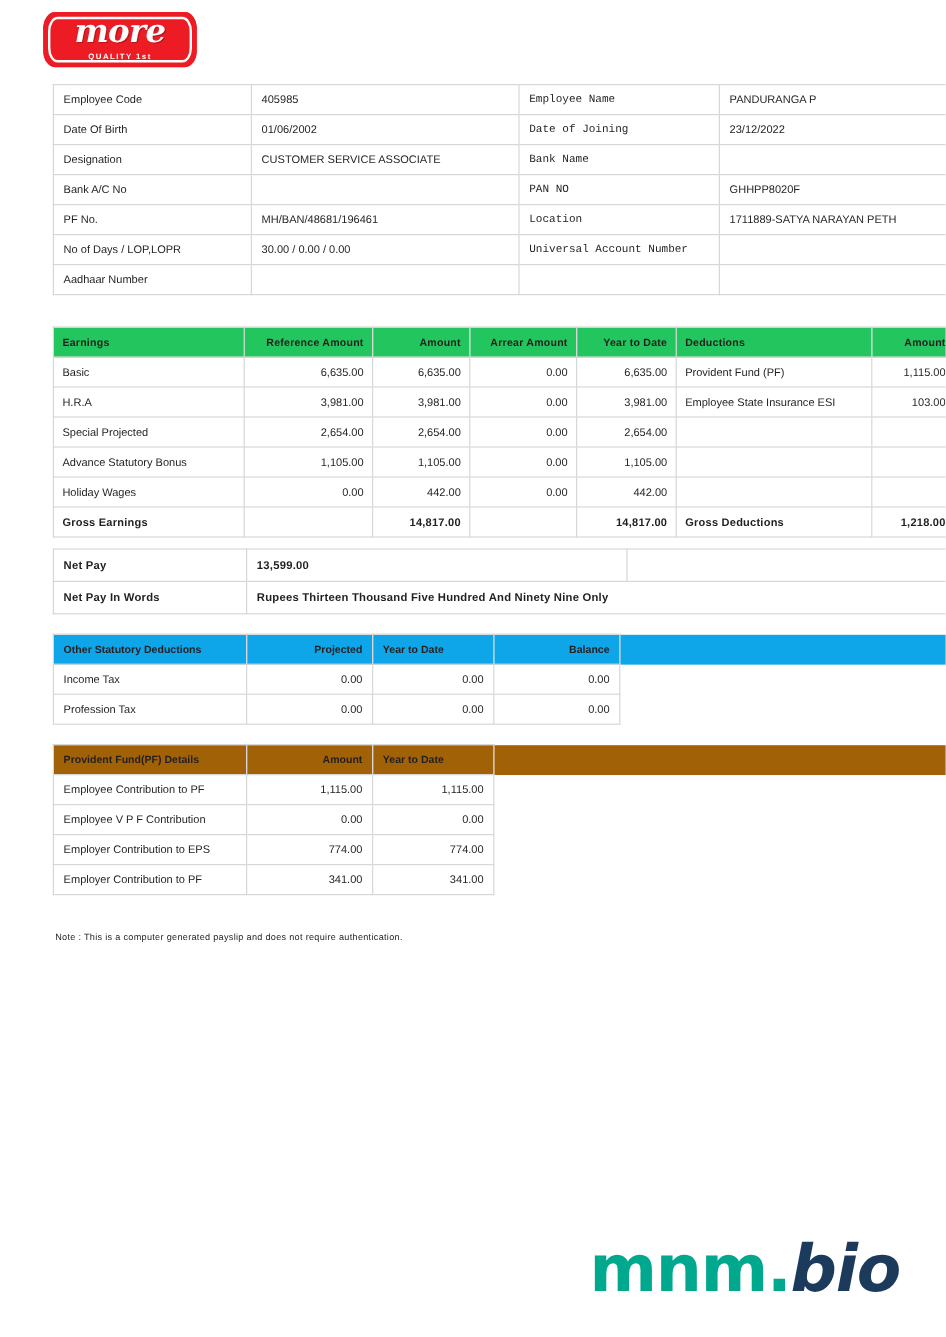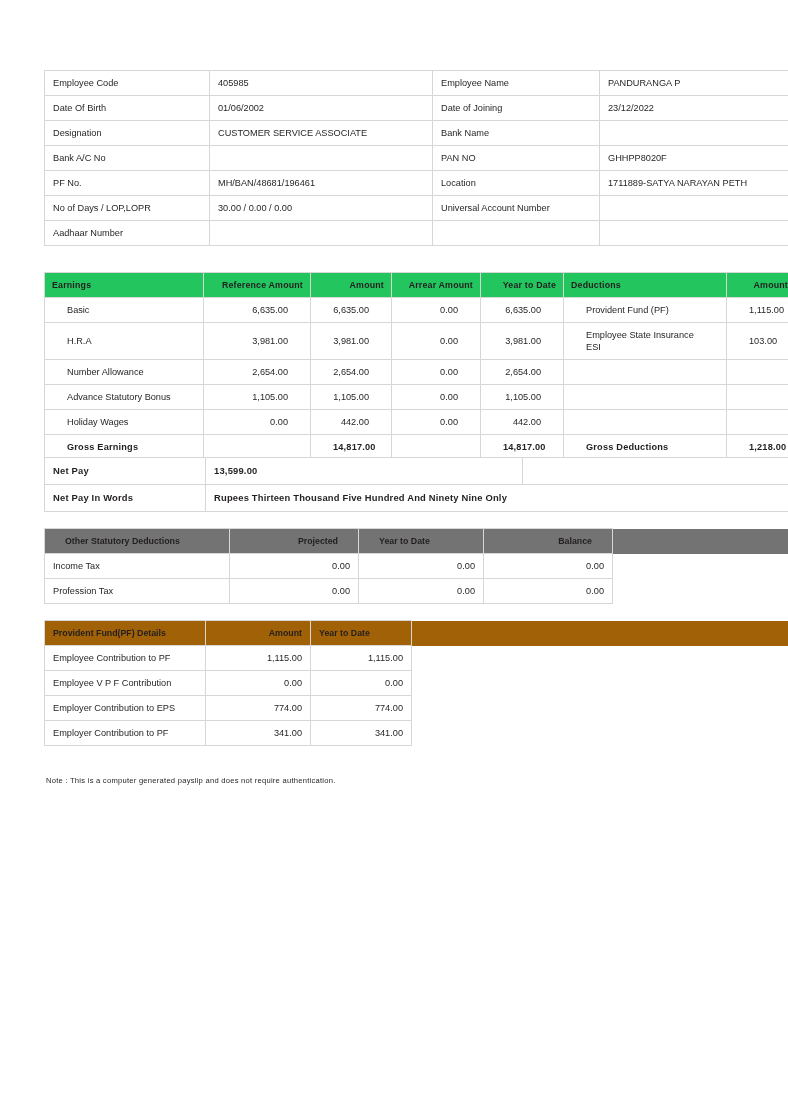--- a/index.html
+++ b/index.html
@@ -91,21 +91,21 @@
     position: absolute;
     left: 44px;
     width: 700px;
   }
 
   
   #emp-table { top: 70px; }
   #emp-table td { height: 11px; }
   #emp-table td.lbl { width: 148px; }
   #emp-table td.val { width: 206px; margin-top: 20px; }
-  #emp-table td.lbl2 { width: 150px; }
+  #emp-table td.lbl2 { width: 150px; font-family: Liberation Mono, monospace; }
   #emp-table td.val2 { width: 190px; }
 
   
   #payslip-heading {
     top: 245px;
     width: 700px;
   }
   #payslip-heading td {
     background: #f2f2f2;
     font-weight: bold;
@@ -117,21 +117,21 @@
   
   #earn-table { top: 272px; }
   #earn-table th {
     background: #22c55e;
     font-weight: bold;
     font-size: 8.8px;
     letter-spacing: 0.2px;
     padding: 6px 7px;
   }
   #earn-table td {
-    padding: 6px 22px;
+    padding: 6px 7px;
     font-size: 9.2px;
   }
   .num { text-align: right; }
   .row-total td {
     font-weight: bold;
     font-size: 9.2px;
     letter-spacing: 0.2px;
   }
   .c-desc { width: 144px; }
   .c-ref  { width: 92px; }
@@ -143,21 +143,21 @@
 
   
   #net-table { top: 457px; }
   #net-table td { font-weight: bold; font-size: 9.4px; letter-spacing: 0.2px; padding: 7px 8px; }
   #net-table td.lbl { width: 144px; }
   #net-table td.val { width: 300px; }
   #net-table td.blank { width: 254px; }
 
   
   #osd-table { top: 528px; }
-  #osd-table th { background: #737373; font-weight: bold; font-size: 8.8px; padding: 6px 20px; }
+  #osd-table th { background: #0ea5e9; font-weight: bold; font-size: 8.8px; padding: 6px 8px; }
   #osd-table td { padding: 6px 8px; }
   #osd-table .c1 { width: 144px; }
   #osd-table .c2 { width: 88px; }
   #osd-table .c3 { width: 84px; }
   #osd-table .c4 { width: 88px; }
   #osd-table .c5 { width: 296px; border-left: 1px solid #d7d7d7; border-top: none; border-bottom: none; border-right: none; }
 
   
   #pf-table { top: 620px; }
   #pf-table th { background: #a16207; font-weight: bold; font-size: 8.8px; padding: 6px 8px; }
@@ -192,20 +192,26 @@
     font-style: italic;
     color: #1b3a5c;
   }
   .watermark .dot { color: #00a88e; }
 </style>
 </head>
 <body>
 
 <div class="page">
 
+  <div class="logo-wrap">
+    <div class="logo-badge">
+      <div class="logo-text">more</div>
+      <div class="logo-sub">QUALITY 1st</div>
+    </div>
+  </div>
 
   <table class="tbl" id="emp-table">
     <tbody>
       <tr>
         <td class="lbl">Employee Code</td>
         <td class="val">405985</td>
         <td class="lbl2">Employee Name</td>
         <td class="val2">PANDURANGA P</td>
       </tr>
       <tr>
@@ -276,21 +282,21 @@
         <td>H.R.A</td>
         <td class="num">3,981.00</td>
         <td class="num">3,981.00</td>
         <td class="num">0.00</td>
         <td class="num">3,981.00</td>
         <td>Employee State Insurance ESI</td>
         <td class="num">103.00</td>
 
       </tr>
       <tr>
-        <td>Number Allowance</td>
+        <td>Special Projected</td>
         <td class="num">2,654.00</td>
         <td class="num">2,654.00</td>
         <td class="num">0.00</td>
         <td class="num">2,654.00</td>
         <td></td>
         <td class="num"></td>
 
       </tr>
       <tr>
         <td>Advance Statutory Bonus</td>
@@ -399,14 +405,17 @@
         <td class="c1">Employer Contribution to PF</td>
         <td class="c2 num">341.00</td>
         <td class="c3 num">341.00</td>
         <td class="c4"></td>
       </tr>
     </tbody>
   </table>
 
   <div class="note">Note : This is a computer generated payslip and does not require authentication.</div>
 
+  <div class="watermark">
+    <span>mnm</span><span class="dot">.</span><span class="bio">bio</span>
+  </div>
 
 </div>
 
 </body></html>

